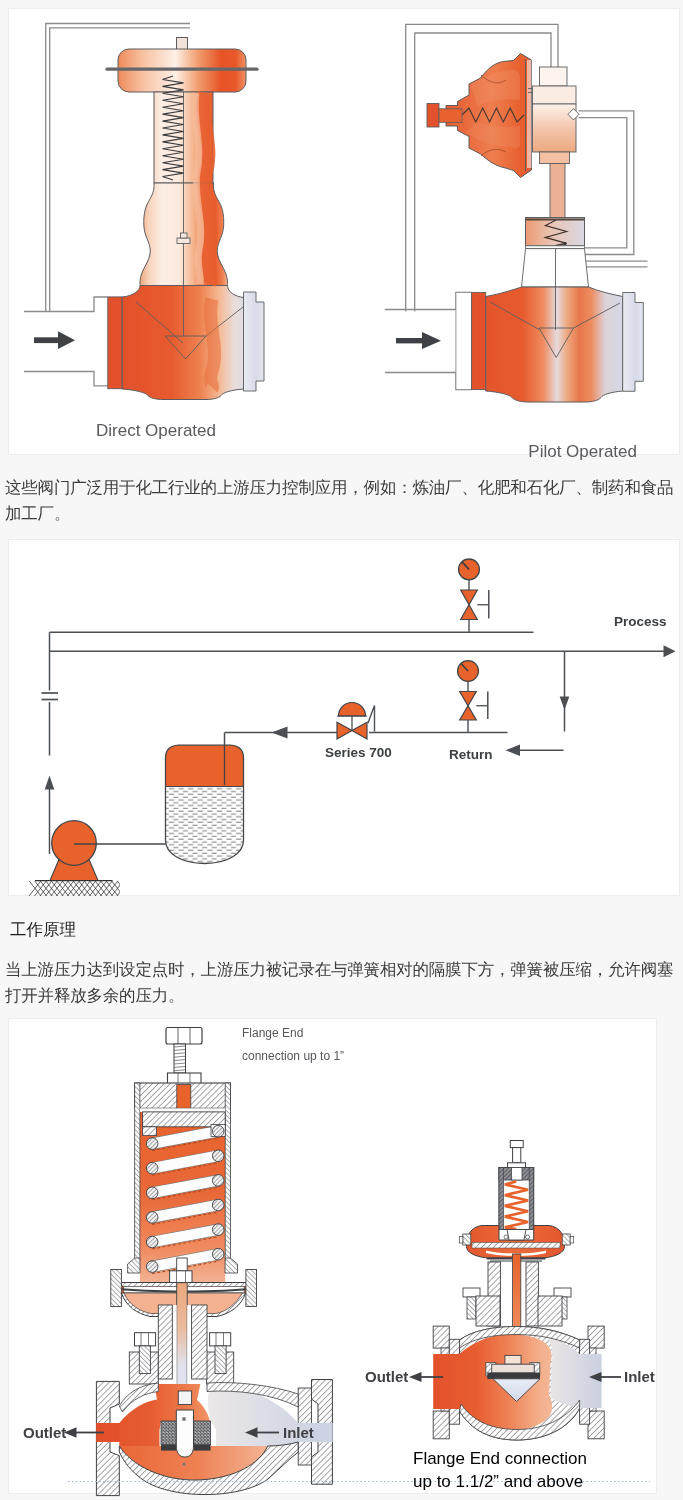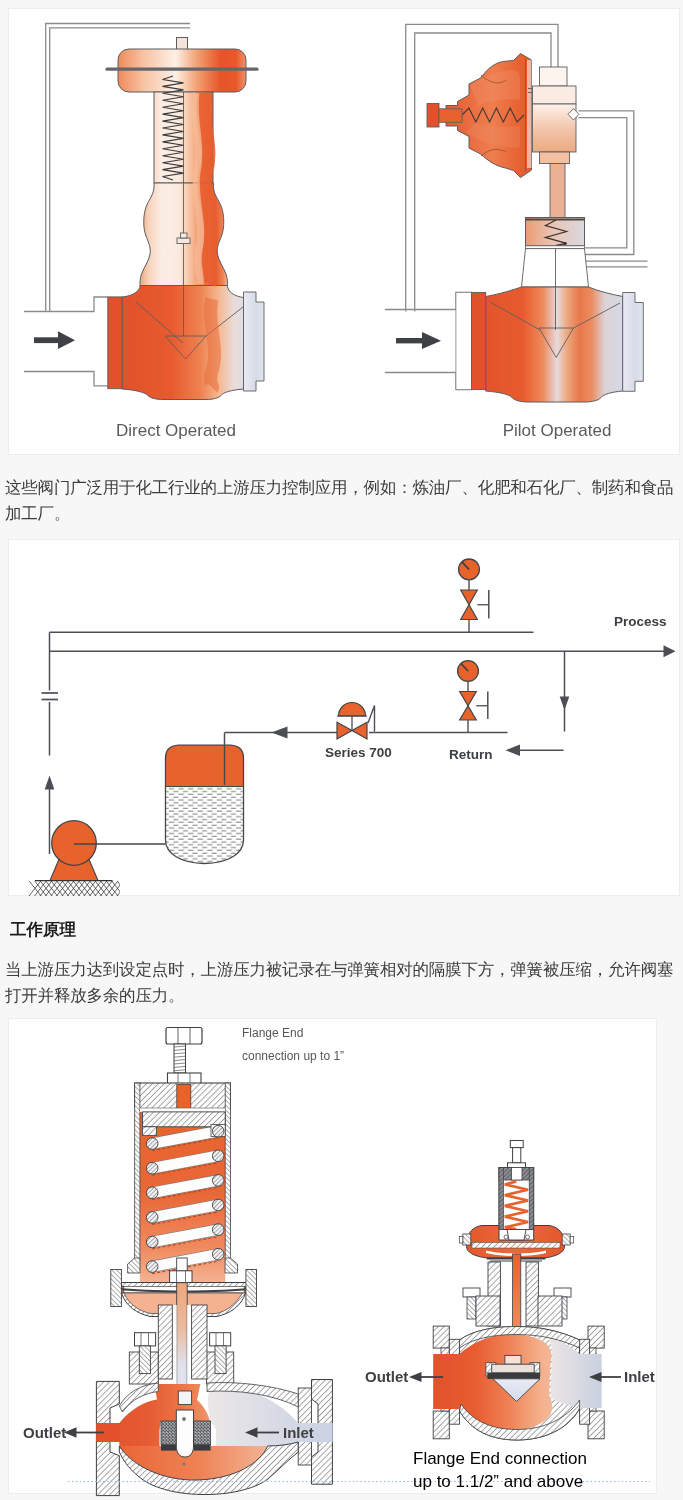--- a/index.html
+++ b/index.html
@@ -146,22 +146,22 @@
 <rect x="455.9" y="292.4" width="15.7" height="97.2" fill="#fff" stroke="#8a8b8d" stroke-width=".9"></rect>
 <rect x="471.6" y="292.4" width="14.1" height="97.2" fill="#e2512b" stroke="#5c5d60" stroke-width=".9"></rect>
 <path d="M622.7,292.5 H635 V302.5 H643.3 V381.3 H635 V391.3 H622.7 Z" fill="url(#gFlR)" stroke="#5c5d60" stroke-width=".9"></path>
 <g fill="none" stroke="#5c5d60" stroke-width=".9">
  <line x1="555.5" y1="248.6" x2="555.5" y2="330"></line>
  <line x1="490" y1="302" x2="540" y2="330"></line>
  <line x1="573.5" y1="328" x2="620" y2="303"></line>
  <path d="M539,328 H573.5 L556.2,357.5 Z"></path>
 </g>
 </svg></div>
-<div style="position:absolute;left:96px;top:421px;width:160px;text-align:center;color:#595a5e;font-size:17px">Direct Operated</div>
-<div style="position:absolute;left:477px;top:421px;width:160px;text-align:center;color:#595a5e;font-size:17px">Pilot Operated</div>
+<div style="position:absolute;left:96px;top:421px;width:160px;text-align:left;color:#595a5e;font-size:17px">Direct Operated</div>
+<div style="position:absolute;left:477px;top:442px;width:160px;text-align:right;color:#595a5e;font-size:17px">Pilot Operated</div>
 <div class="zh" style="left:5px;top:474px">这些阀门广泛用于化工行业的上游压力控制应用，例如：炼油厂、化肥和石化厂、制药和食品加工厂。</div>
 <div class="card" style="left:8px;top:539px;width:672px;height:357px"></div>
 <div style="position:absolute;left:8px;top:551px;width:672px;height:357px"><svg width="672" height="357" viewBox="8 539 672 357">
 <defs>
         <pattern id="liq" width="9.6" height="5.6" patternUnits="userSpaceOnUse">
  <rect width="9.6" height="5.6" fill="#fff"></rect>
  <line x1="0.5" y1="1.2" x2="5.5" y2="1.2" stroke="#555" stroke-width=".8"></line>
  <line x1="5.6" y1="3.9" x2="9.6" y2="3.9" stroke="#555" stroke-width=".8"></line>
  <line x1="0" y1="3.9" x2="1.4" y2="3.9" stroke="#555" stroke-width=".8"></line>
 </pattern>
@@ -252,21 +252,21 @@
         <line x1="107.0" y1="868.7" x2="95.0" y2="884" stroke="#3a3a3a" stroke-width=".8"></line>
         <line x1="112.5" y1="868.7" x2="100.5" y2="884" stroke="#3a3a3a" stroke-width=".8"></line>
         <line x1="118.0" y1="868.7" x2="106.0" y2="884" stroke="#3a3a3a" stroke-width=".8"></line>
         <line x1="123.5" y1="868.7" x2="111.5" y2="884" stroke="#3a3a3a" stroke-width=".8"></line>
         <line x1="129.0" y1="868.7" x2="117.0" y2="884" stroke="#3a3a3a" stroke-width=".8"></line>
       </g>
 <clipPath id="gclip">
         <rect x="28" y="868.7" width="92" height="15.3"></rect>
       </clipPath>
 </svg></div>
-<div style="position:absolute;left:10px;top:919px;color:#1c1c1e;font-size:16.5px;font-weight:bold">工作原理</div>
+<div style="position:absolute;left:10px;top:919px;color:#1c1c1e;font-size:16.5px;font-weight:normal">工作原理</div>
 <div class="zh" style="left:5px;top:956px">当上游压力达到设定点时，上游压力被记录在与弹簧相对的隔膜下方，弹簧被压缩，允许阀塞打开并释放多余的压力。</div>
 <div class="card" style="left:8px;top:1018px;width:649px;height:476px"></div>
 <div style="position:absolute;left:8px;top:1018px;width:649px;height:482px;overflow:hidden"><svg width="649" height="482" viewBox="8 1018 649 482">
 <defs>
 <pattern id="hA" width="4.2" height="4.2" patternUnits="userSpaceOnUse" patternTransform="rotate(45)">
  <rect width="4.2" height="4.2" fill="#fdfdfd"></rect>
           <line x1="0" y1="0" x2="0" y2="4.2" stroke="#63646a" stroke-width="1.1"></line>
 </pattern>
 <pattern id="hB" width="3.4" height="3.4" patternUnits="userSpaceOnUse" patternTransform="rotate(-45)">
  <rect width="3.4" height="3.4" fill="#fdfdfd"></rect>

